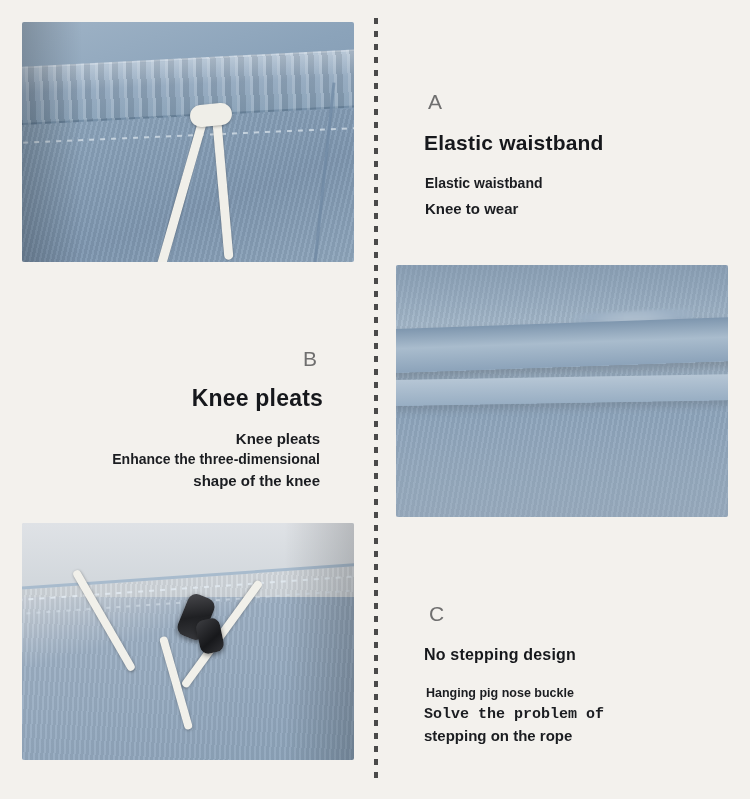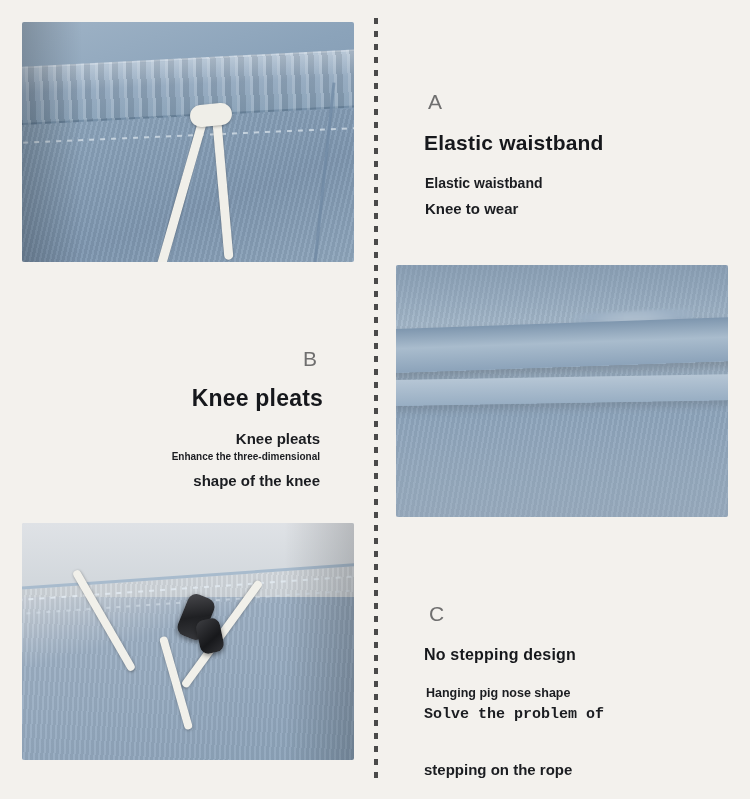--- a/index.html
+++ b/index.html
@@ -189,28 +189,28 @@
   }
 
   #blockA .letter   { left: 428px; top: 90px; }
   #blockA .heading  { left: 424px; top: 131px; font-size:21px; }
   #blockA .sub1     { left: 425px; top: 175px; font-size:14px; }
   #blockA .sub2     { left: 425px; top: 200px; font-size:15px; }
 
   #blockB .letter   { left: 303px; top: 347px; }
   #blockB .heading  { right: 427px; top: 385px; font-size:23px; text-align:right; }
   #blockB .sub1     { right: 430px; top: 430px; font-size:15px; text-align:right; white-space:nowrap;}
-  #blockB .sub2     { right: 430px; top: 451px; font-size:10px; text-align:right; white-space:nowrap;}
+  #blockB .sub2     { right: 430px; top: 451px; font-size:14px; text-align:right; white-space:nowrap;}
   #blockB .sub3     { right: 430px; top: 472px; font-size:15px; white-space:nowrap;}
 
   #blockC .letter   { left: 429px; top: 602px; }
   #blockC .heading  { left: 424px; top: 646px; font-size:16px; }
   #blockC .sub1     { left: 426px; top: 686px; font-size:12.5px; }
   #blockC .sub2     { left: 424px; top: 706px; font-size:15px;font-family:Liberation Mono, monospace; }
-  #blockC .sub3     { left: 424px; top: 727px; font-size:15px;margin-top:34px; }
+  #blockC .sub3     { left: 424px; top: 727px; font-size:15px; }
 </style>
 </head>
 <body>
 
 <div id="page">
 
   <div class="divider"></div>
 
   <div class="photo" id="photo-waistband">
     <div class="inner">
@@ -263,18 +263,18 @@
     <div class="letter">B</div>
     <div class="heading">Knee pleats</div>
     <div class="subline sub1">Knee pleats</div>
     <div class="subline sub2">Enhance the three-dimensional</div>
     <div class="subline sub3">shape of the knee</div>
   </div>
 
   <div id="blockC">
     <div class="letter">C</div>
     <div class="heading">No stepping design</div>
-    <div class="subline sub1">Hanging pig nose shape</div>
+    <div class="subline sub1">Hanging pig nose buckle</div>
     <div class="subline sub2">Solve the problem of</div>
     <div class="subline sub3">stepping on the rope</div>
   </div>
 
 </div>
 
 </body></html>

